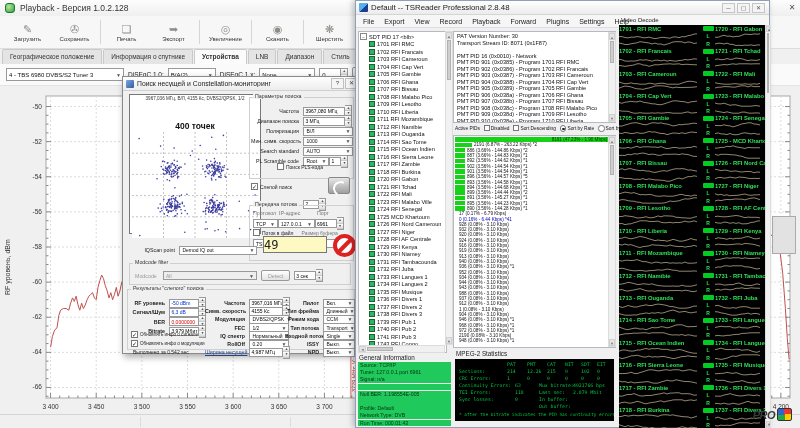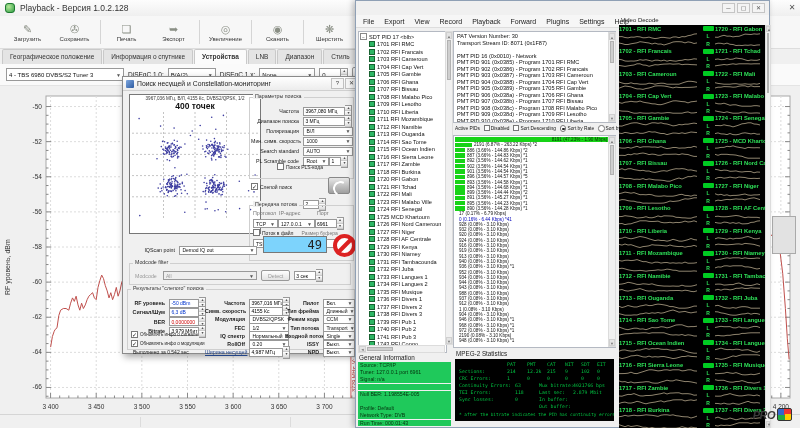--- a/index.html
+++ b/index.html
@@ -34,29 +34,29 @@
   .graybox{left:772px;top:216px;width:22px;height:36px;background:#e2e2e2;border:1px solid #aaa;z-index:1;}
   
   .dlg{left:122px;top:76px;width:236px;height:276px;background:#f0f0f0;border:1px solid #8a8a8a;box-shadow:2px 3px 7px rgba(0,0,0,.35);z-index:5;}
   .dlg *{box-sizing:border-box;}
   .dlg-title{height:14px;background:linear-gradient(#ffffff,#ececec);border-bottom:1px solid #d0d0d0;display:flex;align-items:center;}
   .dlg-title .t{font-size:6.8px;color:#222;margin-left:3px;white-space:nowrap;flex:1;overflow:hidden;}
   .dlgicon{width:8px;height:8px;margin-left:3px;background:linear-gradient(135deg,#7fa8e0,#2c5aa0);border-radius:1px;}
   .dbtn{width:13px;height:11px;border:1px solid #c0c0c0;background:#f5f5f5;font-size:6px;line-height:9px;text-align:center;color:#444;margin-right:1px;}
   .constbox{position:absolute;left:6px;top:17px;width:132px;height:140px;background:#fff;border:1px solid #777;}
   .chead{font-size:4.6px;color:#333;text-align:center;margin-top:1px;white-space:nowrap;}
-  .cpoints{font-size:8.5px;font-weight:bold;text-align:center;color:#111;}
+  .cpoints{font-size:8.5px;font-weight:bold;text-align:center;color:#111;margin-top:20px;}
   .grp{position:absolute;border:1px solid #cfcfcf;}
   .grplbl{position:absolute;font-size:5.3px;color:#333;background:#f0f0f0;padding:0 2px;white-space:nowrap;z-index:2;}
   .prow{position:absolute;display:flex;align-items:center;}
   .plab{font-size:5.3px;color:#222;text-align:right;white-space:nowrap;}
   .vbox{height:9px;border:1px solid #999;background:#fff;font-size:5px;display:flex;align-items:center;padding:0 1px;white-space:nowrap;overflow:hidden;}
   .chk{width:7px;height:7px;background:#fff;border:1px solid #777;font-size:6px;line-height:6px;text-align:center;color:#222;flex:none;}
   .chklbl{font-size:5px;color:#222;margin-left:2px;white-space:nowrap;}
-  .counter{position:absolute;border:1px solid #777;background:#7dd3fc;font-family:"DejaVu Sans Mono",monospace;font-size:12px;text-align:right;padding:1px 4px 0 0;color:#222;}
+  .counter{position:absolute;border:1px solid #777;background:#fef9c3;font-family:"DejaVu Sans Mono",monospace;font-size:12px;text-align:left;padding:1px 4px 0 0;color:#222;}
   .stopwrap{position:absolute;width:23px;height:23px;}
   .stop{position:absolute;width:23px;height:23px;border-radius:50%;border:4px solid #d22;box-sizing:border-box;background:#fff;}
   .stopbar{position:absolute;left:2px;top:9.5px;width:19px;height:4px;background:#d22;transform:rotate(-45deg);}
   .dish{position:absolute;width:22px;height:17px;background:linear-gradient(#e6e6e6,#9f9f9f);border:1px solid #888;border-radius:2px;}
   .dish::after{content:"";position:absolute;left:4px;top:3px;width:11px;height:11px;border-radius:50%;border:2px solid transparent;border-top-color:#fff;border-left-color:#fff;transform:rotate(-15deg);}
   .link{text-decoration:underline;color:#224488;}
   
   .ts{left:355px;top:0;width:415px;height:428px;background:#f0f0f0;border:1px solid #8fa0b5;box-shadow:-2px 0 6px rgba(0,0,0,.25);z-index:6;box-sizing:border-box;}
   .ts *{box-sizing:border-box;}
   .ts-titlebar{position:absolute;left:0;top:0;width:100%;height:14px;background:linear-gradient(#ffffff,#ebebeb);border-bottom:1px solid #d5d5d5;display:flex;align-items:center;}
@@ -1010,20 +1010,24 @@
             <span class="ar">▼</span>
           </div></div>
         <div class="prow" style="left: 162px; top: 266.2px;"><div class="plab " style="width: 34px; font-weight: bold;">NPD</div>&nbsp;<div class="sel" style="width: 32px; height: 9px; font-size: 5px;">
             <span>Выкл.</span>
             <span class="ar">▼</span>
           </div></div>
       </div>
   </div>
 
   <div class="abs ts" id="ts">
+    <div class="ts-titlebar">
+      <div class="tsicon"></div>
+      <div class="t">Default -- TSReader Professional 2.8.48</div>
+    </div>
     <div class="tswb" style="right:34px;">─</div>
     <div class="tswb" style="right:19px;">▢</div>
     <div class="tswb" style="right:4px;">✕</div>
     <div class="ts-menu" id="ts-menu">
         <div class="mitem">File</div>
         <div class="mitem">Export</div>
         <div class="mitem">View</div>
         <div class="mitem">Record</div>
         <div class="mitem">Playback</div>
         <div class="mitem">Forward</div>

